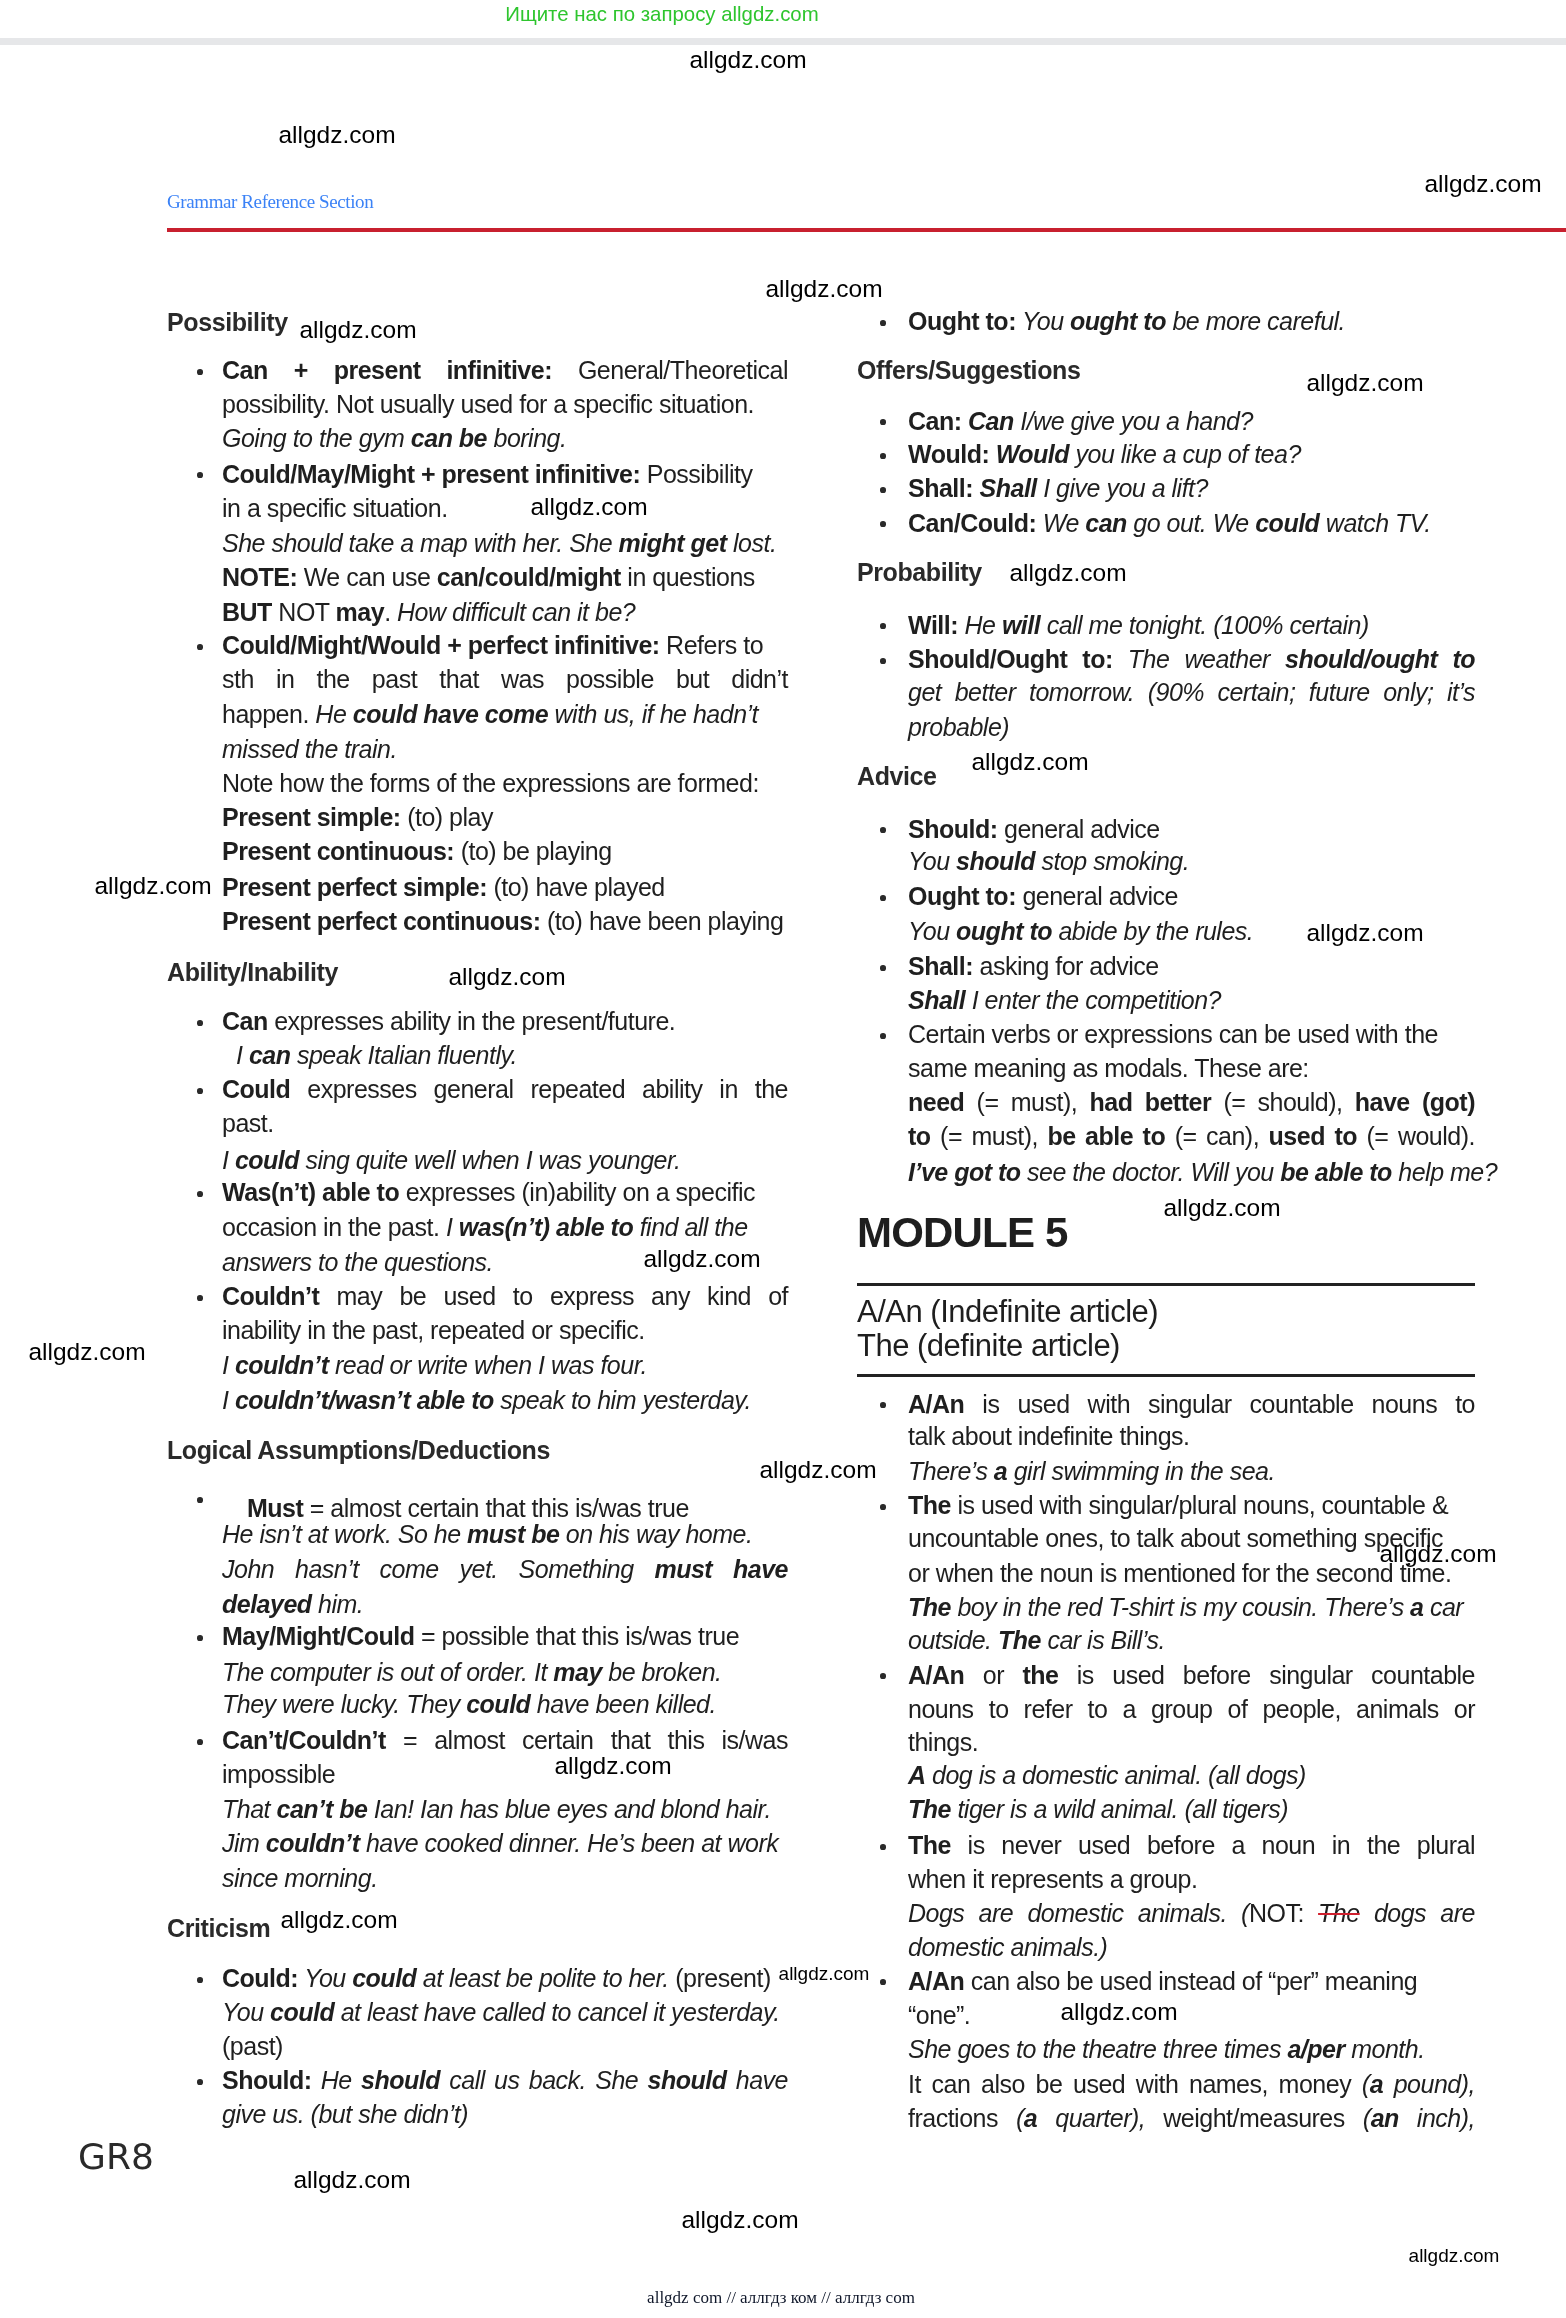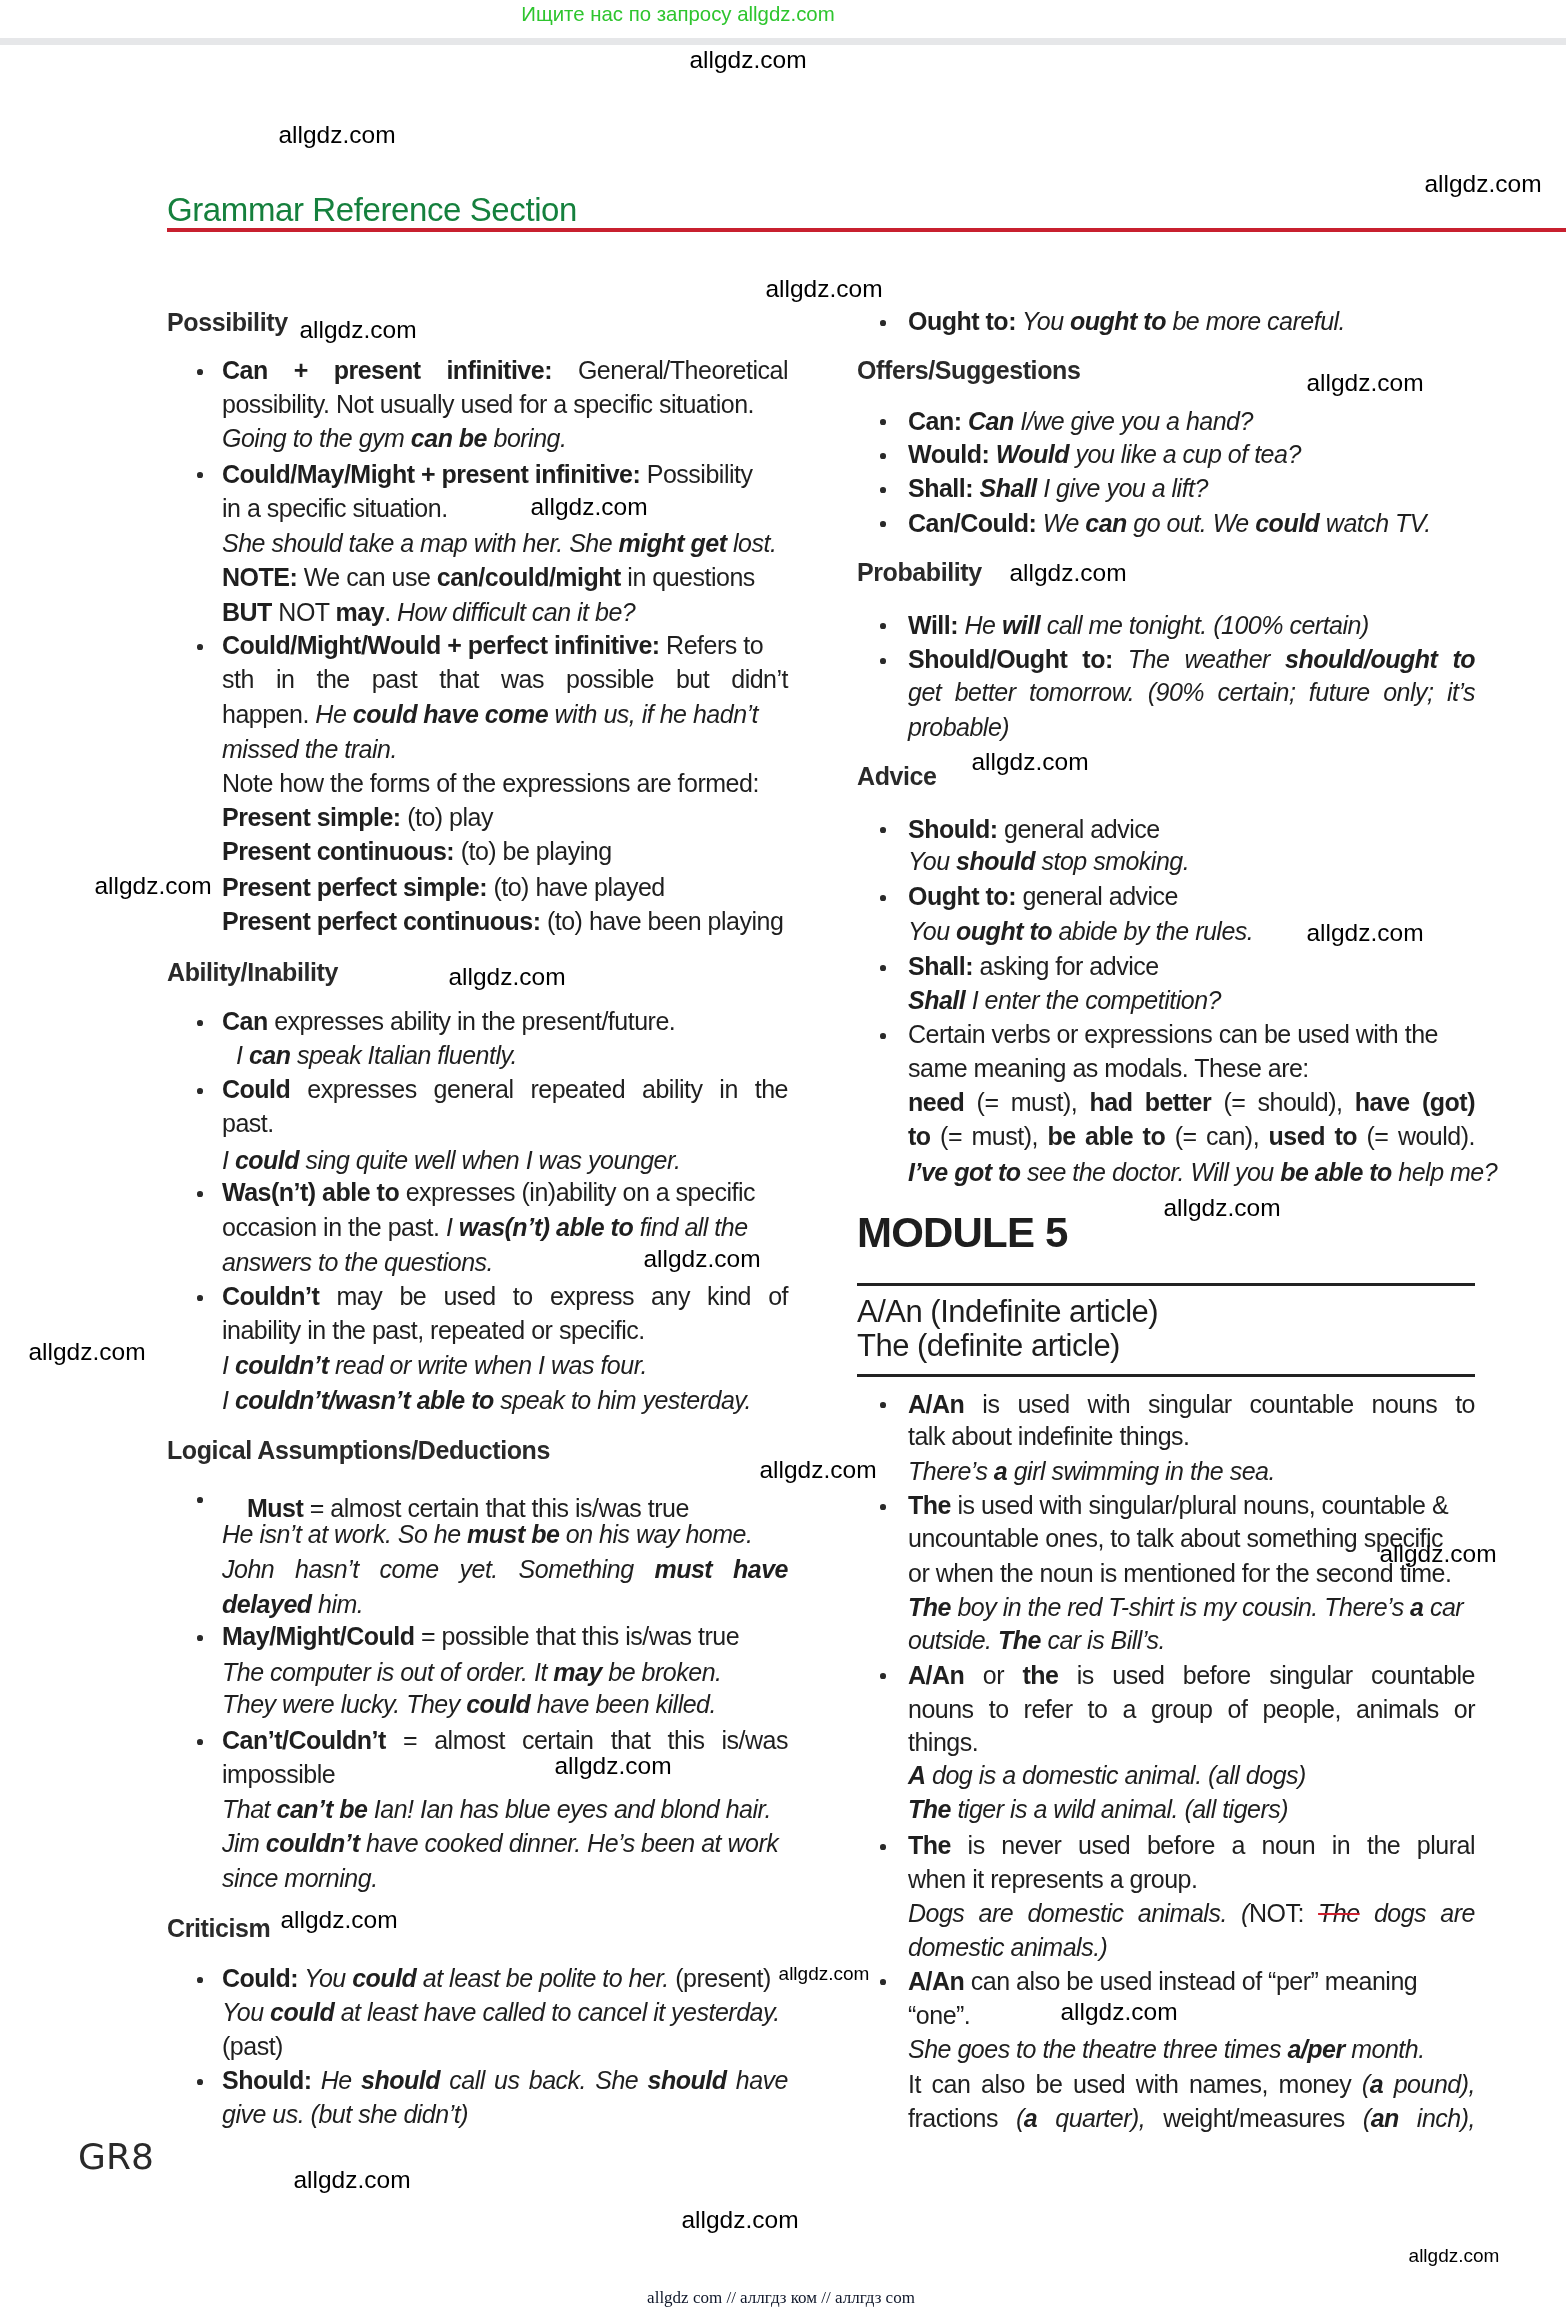--- a/index.html
+++ b/index.html
@@ -1,19 +1,19 @@
 <!DOCTYPE html>
 <html style="font-size:13px"><head>
 <meta charset="utf-8">
 <style>
   html, body { margin: 0; padding: 0; background: #ffffff; }
   body { width: 1566px; height: 2319px; position: relative; overflow: hidden; font-family: "Liberation Sans", sans-serif; color: #1e1e1e; }
-  .banner { position: absolute; left: 16px; top: 3.3px; width: 1324px; text-align: center; color: #2ec52e; font-size: 20.4px; font-family: "Liberation Sans", sans-serif; }
+  .banner { position: absolute; left: 0; top: 3.3px; width: 1324px; text-align: center; color: #2ec52e; font-size: 20.4px; font-family: "Liberation Sans", sans-serif; }
   .banner-rule { position: absolute; left: 0; top: 38px; width: 1566px; height: 6.5px; background: #e6e7e9; }
-  .hdr-title { position: absolute; left: 167px; top: 191px; font-family: Liberation Sans, sans-serif; font-size: 33px; color: #15803d; letter-spacing: -0.4px; }
+  .hdr-title { position: absolute; left: 167px; top: 191px; font-family: Liberation Serif, serif; font-size: 19px; color: #3b82f6; letter-spacing: -0.4px; }
   .hdr-rule { position: absolute; left: 167px; top: 228px; width: 1399px; height: 4.1px; background: #c8202f; }
   .ln { position: absolute; white-space: nowrap; font-family: "Liberation Sans", sans-serif; font-size: 25px; line-height: 33px; color: #1f1f1f; letter-spacing: -0.5px; }
   .ln.just { white-space: normal; text-align: justify; text-align-last: justify; }
   .ln .b { font-weight: bold; }
   .ln .i { font-style: italic; }
   .ln .s { text-decoration: line-through; text-decoration-color: #d0202e; }
   .h { position: absolute; font-family: "Liberation Sans", sans-serif; font-weight: bold; font-size: 25px; line-height: 33px; color: #2a2a2a; letter-spacing: -0.4px; white-space: nowrap; }
   .bullet { position: absolute; width: 5.7px; height: 5.7px; border-radius: 50%; background: #2a2a2a; }
   .module { position: absolute; left: 857px; top: 1209px; font-family: "Liberation Sans", sans-serif; font-weight: bold; font-size: 42px; color: #1e1e1e; letter-spacing: -0.8px; }
   .rule-dark { position: absolute; left: 857px; width: 618px; height: 3.3px; background: #222; }

